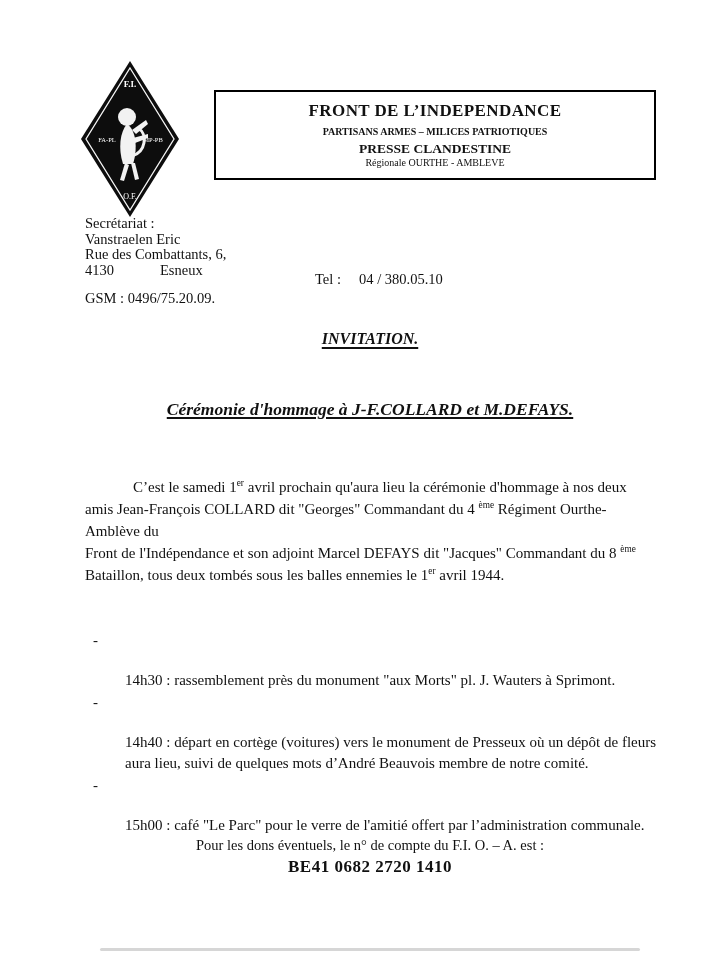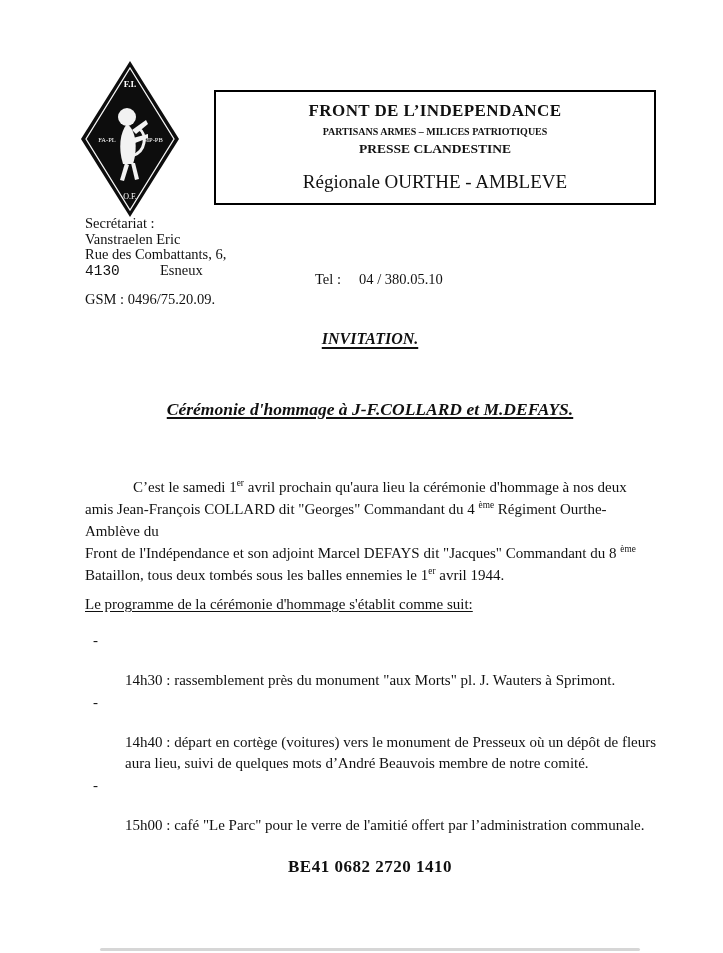--- a/index.html
+++ b/index.html
@@ -19,23 +19,23 @@
   }
   .logo{position:absolute;left:80px;top:60px;width:100px;height:158px;}
   .header-box{
     position:absolute;left:214px;top:90px;width:442px;
     box-sizing:border-box;border:2px solid #000;
     padding:9px 22px 10px;text-align:center;
   }
   .hb-line1{font-size:17px;font-weight:bold;letter-spacing:.4px;}
   .hb-line2{font-size:10px;font-weight:bold;margin-top:5px;}
   .hb-line3{font-size:13.5px;font-weight:bold;margin-top:4px;}
-  .hb-line4{font-size:19px;margin-top:14px;}
+  .hb-line4{font-size:10px;margin-top:0;}
   .address{position:absolute;left:85px;top:216px;font-size:14.5px;line-height:15.5px;}
-  .address .postal{display:inline-block;width:75px;font-family:Liberation Mono, monospace;}
+  .address .postal{display:inline-block;width:75px;}
   .address .gsm{margin-top:13px;}
   .tel{position:absolute;left:315px;top:271px;font-size:14.5px;white-space:pre;}
   .title-wrap{position:absolute;left:85px;width:570px;top:330px;text-align:center;}
   .title-text{
     font-size:16px;font-weight:bold;font-style:italic;
     text-decoration:underline;text-decoration-thickness:2px;text-underline-offset:3px;font-family:Liberation Serif, serif;
   }
   .subtitle-wrap{position:absolute;left:85px;width:570px;top:399px;text-align:center;}
   .subtitle-text{
     font-size:17.5px;font-weight:bold;font-style:italic;
@@ -111,35 +111,35 @@
   <div class="title-wrap">
     <span class="title-text">INVITATION.</span>
   </div>
 
   <div class="subtitle-wrap">
     <span class="subtitle-text">Cérémonie d'hommage à J-F.COLLARD et M.DEFAYS.</span>
   </div>
 
   <p class="body-para"><span>C’est le samedi 1</span><sup>er</sup><span> avril prochain qu'aura lieu la cérémonie d'hommage à nos deux amis Jean-François COLLARD dit "Georges" Commandant du 4 </span><sup>ème</sup><span>  Régiment Ourthe-Amblève du</span><br><span>Front de l'Indépendance et son adjoint Marcel DEFAYS dit "Jacques" Commandant du 8 </span><sup>ème</sup><br><span>Bataillon, tous deux tombés sous les balles ennemies le 1</span><sup>er</sup><span> avril 1944.</span></p>
 
-  <div class="prog-head">Le programme de la cérémonie d'hommage s'établit comme suit:</div>
 
   <div class="prog-list">
     <div class="prog-item">
       <span class="prog-dash">-</span>
       <div class="prog-text">14h30 : rassemblement près du monument "aux Morts" pl. J. Wauters à Sprimont.</div>
     </div>
     <div class="prog-item">
       <span class="prog-dash">-</span>
       <div class="prog-text">14h40 : départ en cortège (voitures) vers le monument de Presseux où un dépôt de fleurs aura lieu, suivi de quelques mots d’André Beauvois membre de notre comité.</div>
     </div>
     <div class="prog-item">
       <span class="prog-dash">-</span>
       <div class="prog-text">15h00 : café "Le Parc" pour le verre de l'amitié offert par l’administration communale.</div>
     </div>
   </div>
 
 
+  <div class="donation-line">Pour les dons éventuels, le n° de compte du F.I. O. – A. est :</div>
   <div class="account-line">BE41 0682 2720 1410</div>
 
   <div class="scan-smudge"></div>
 
 </div>
 
 </body></html>

